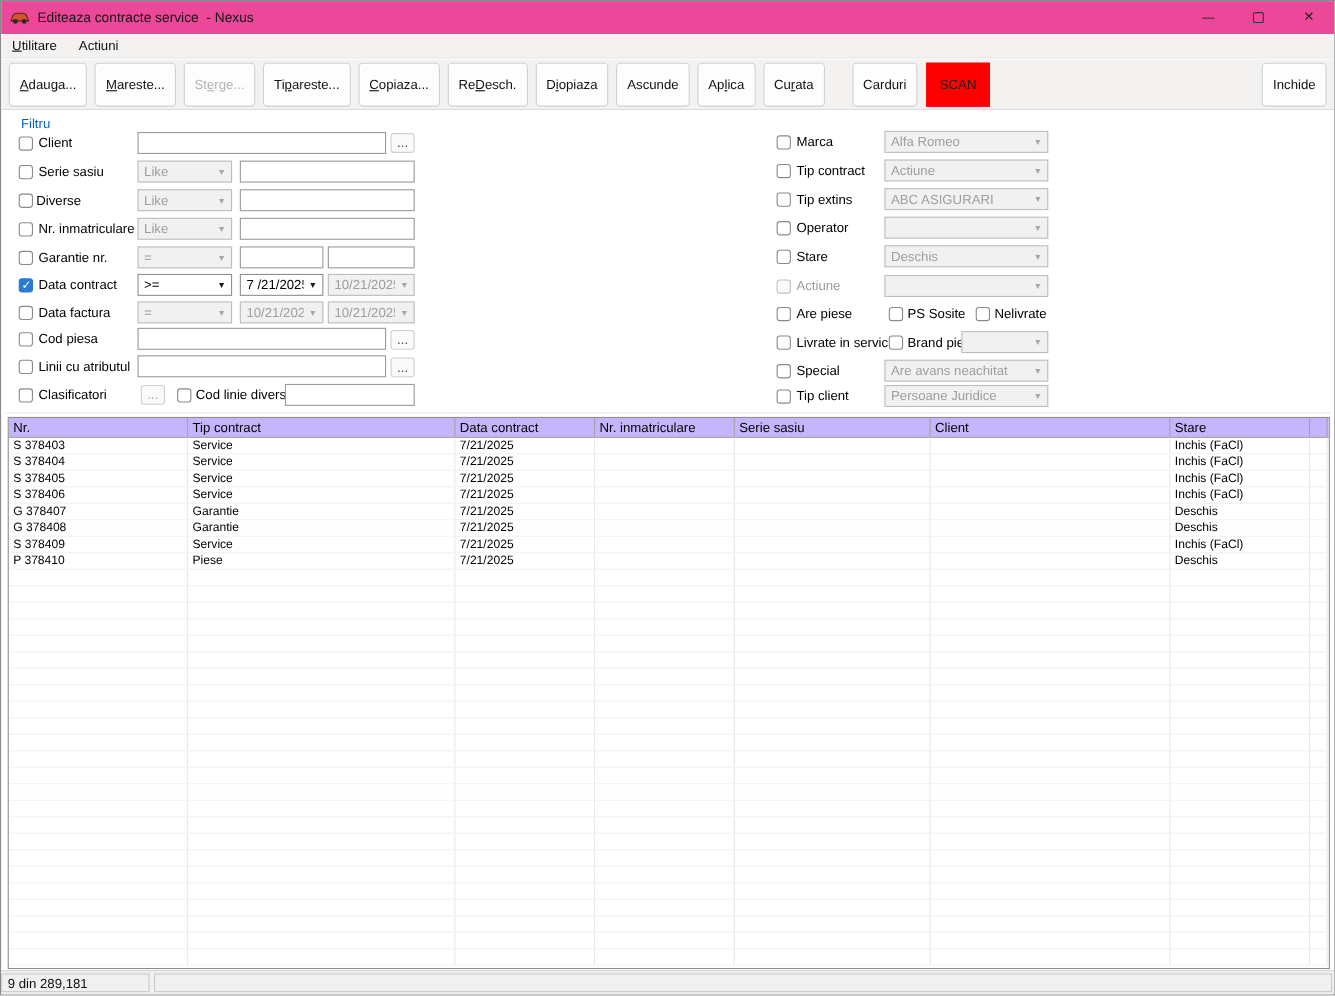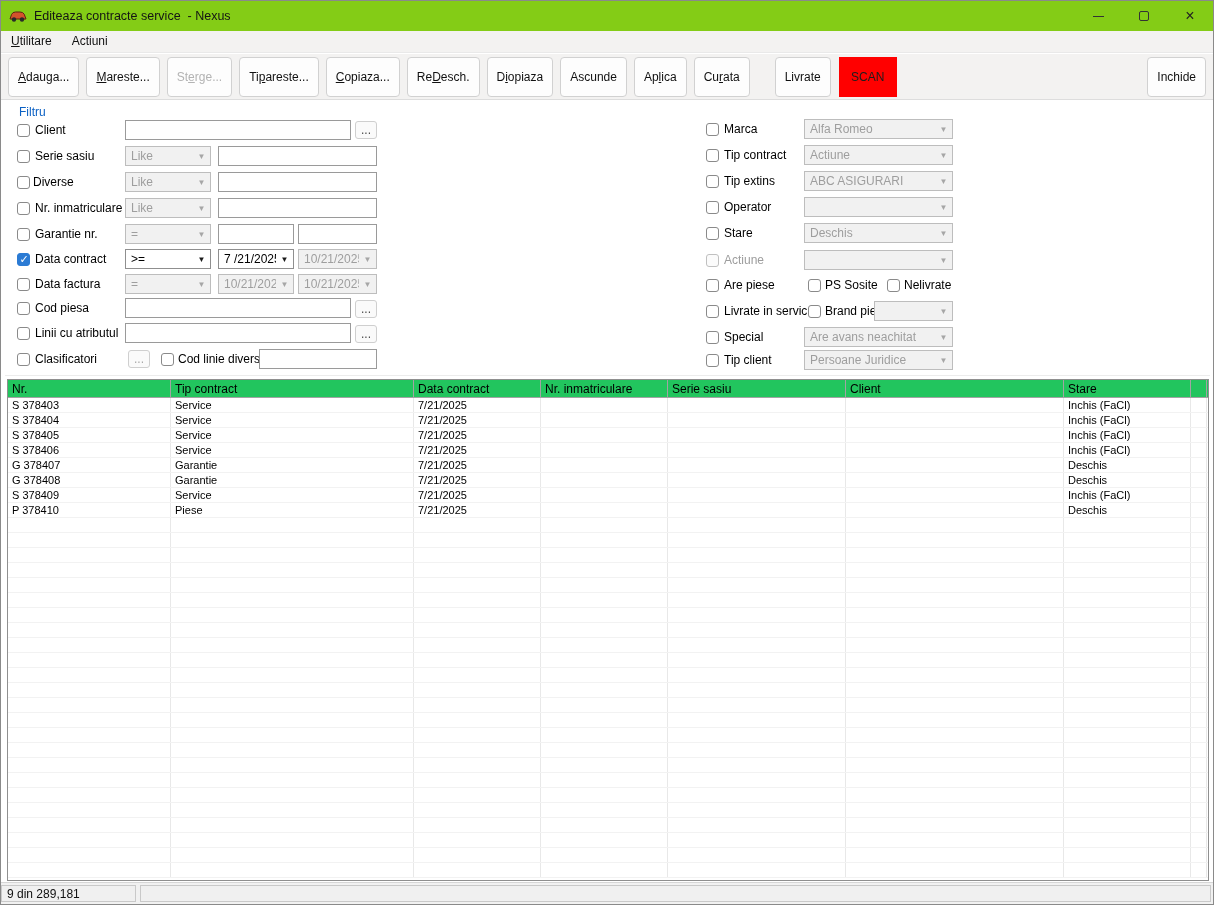--- a/index.html
+++ b/index.html
@@ -1,21 +1,21 @@
 <!DOCTYPE html>
 <html><head>
 <meta charset="utf-8">
 <style>
   * { margin:0; padding:0; box-sizing:border-box; }
   html,body { background:#cfcfcf; }
   body { font-family:"Liberation Sans", sans-serif; }
   .window { position:relative; width:1214px; height:905px; background:#ffffff; border:1px solid #8a8a8a; overflow:hidden; }
 
   
-  .titlebar { position:absolute; left:0; top:0; right:0; height:30px; background:#84cc16; display:flex; align-items:center; }
+  .titlebar { position:absolute; left:0; top:0; right:0; height:30px; background:#ec4899; display:flex; align-items:center; }
   .app-icon { margin-left:8px; display:flex; align-items:center; }
   .title { font-size:12.5px; color:#141414; margin-left:7px; white-space:pre; }
   .win-controls { margin-left:auto; display:flex; height:100%; }
   .win-btn { width:46px; display:flex; align-items:center; justify-content:center; color:#222; font-size:13px; cursor:default; }
   .glyph-min { width:11px; height:1px; background:#333; display:inline-block; }
   .glyph-max { width:10px; height:10px; border:1px solid #333; border-radius:2px; display:inline-block; }
   .glyph-close { font-size:16px; line-height:1; color:#222; }
 
   
   .menubar { position:absolute; left:0; top:30px; right:0; height:22px; background:#f3f2f1; display:flex; align-items:center; padding-left:8px; font-size:12px; color:#111; border-bottom:1px solid #e9e9e9; }
@@ -44,21 +44,21 @@
   .combo { position:absolute; height:20px; background:#fff; border:1px solid #8f8f8f; font-size:12px; color:#000; display:flex; align-items:center; padding-left:5px; }
   .combo .ctext { white-space:nowrap; overflow:hidden; }
   .combo .carrow { margin-left:auto; width:17px; text-align:center; font-size:8px; color:#1a1a1a; flex:none; }
   .combo.dis { background:#f1f1f1; color:#9e9e9e; border-color:#bdbdbd; }
   .combo.dis .carrow { color:#a6a6a6; }
   .dots { position:absolute; width:22px; height:18px; background:#fafafa; border:1px solid #cfcfcf; border-radius:3px; font-size:12px; color:#4a4a4a; line-height:10px; text-align:center; font-family:"Liberation Sans",sans-serif; }
   .dots.dis { color:#a8a8a8; }
 
   
   .grid { position:absolute; left:6px; top:378px; width:1202px; height:502px; border:1px solid #8f8f8f; background:#fff; overflow:hidden; }
-  .ghead { display:flex; height:18px; background:#22c55e; border-bottom:1px solid #a3a3a3; }
+  .ghead { display:flex; height:18px; background:#c4b5fd; border-bottom:1px solid #a3a3a3; }
   .gh { flex:none; border-right:1px solid #a3a3a3; font-size:12px; color:#000; padding:0 4px; display:flex; align-items:center; white-space:nowrap; overflow:hidden; }
   .gbody { position:relative; }
   .grow { display:flex; height:15px; border-bottom:1px solid #f2f2f2; }
   .gc { flex:none; border-right:1px solid #e8e8e8; font-size:11px; color:#000; padding:0 4px; display:flex; align-items:center; white-space:nowrap; overflow:hidden; }
 
   
   .statusbar { position:absolute; left:0; bottom:0; width:100%; height:22px; background:#f1f1f1; border-top:1px solid #d6d6d6; display:flex; align-items:stretch; gap:4px; padding:2px 2px 2px 0; }
   .spanel { border:1px solid #c9c9c9; background:#f0f0f0; font-size:12px; color:#111; display:flex; align-items:center; padding:0 5px; }
   .spanel.count { width:135px; flex:none; }
   .spanel.rest { flex:1; }
@@ -141,21 +141,21 @@
           <span>Ap</span>
           <u>l</u>
           <span>ica</span>
         </button>
         <button class="tbtn">
           <span>Cu</span>
           <u>r</u>
           <span>ata</span>
         </button>
         <button class="tbtn gap">
-          <span>Livrate</span>
+          <span>Carduri</span>
           <u></u>
           <span></span>
         </button>
       </div>
     <button class="tbtn scan">SCAN</button>
     <div class="tb-spacer"></div>
     <button class="tbtn">Inchide</button>
   </div>
 
   <span class="filtru-title">Filtru</span>

